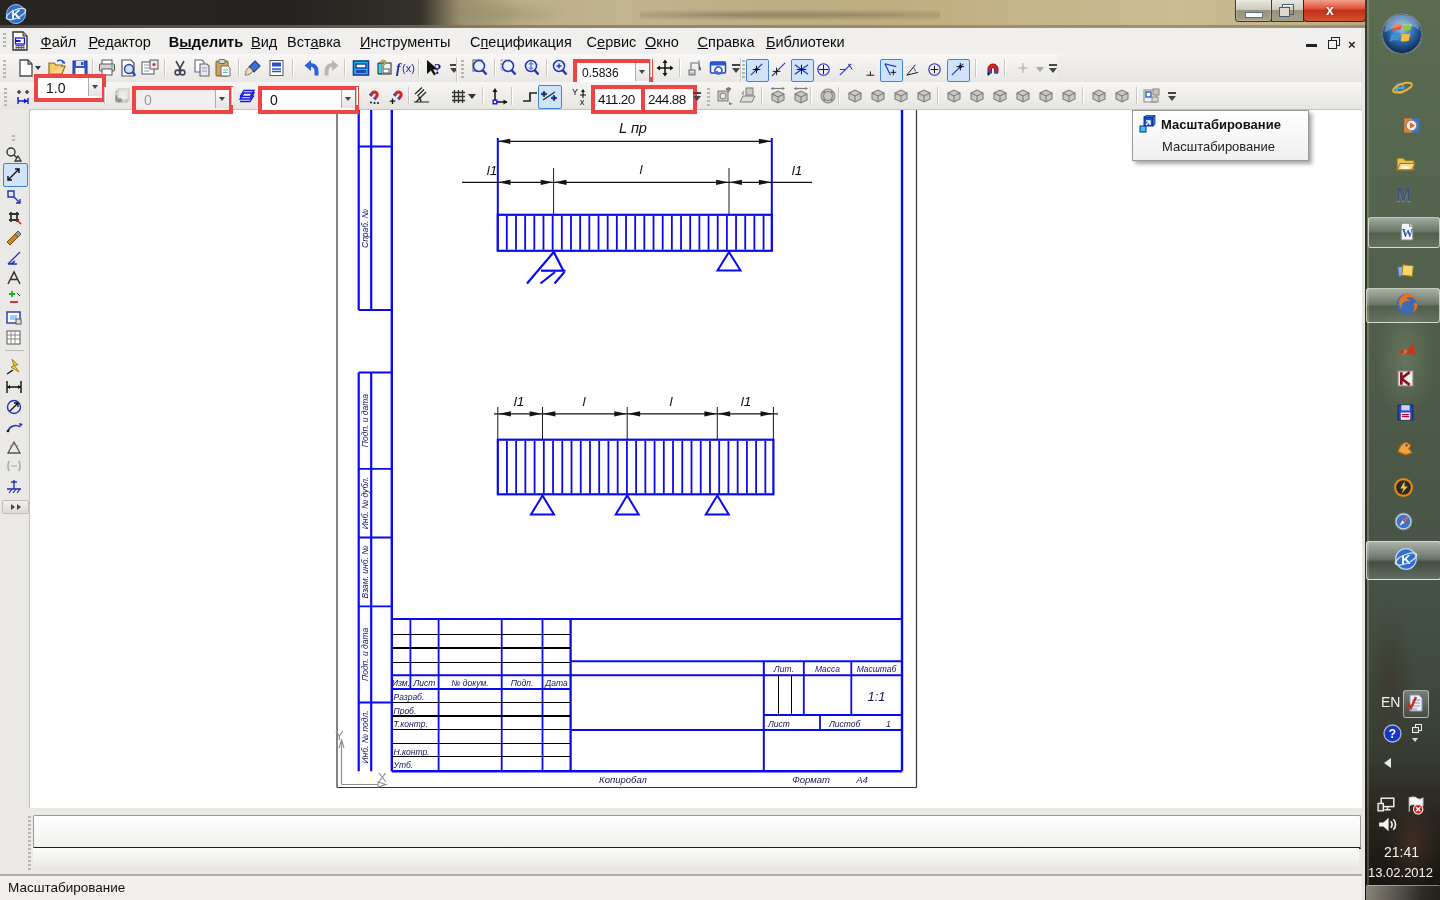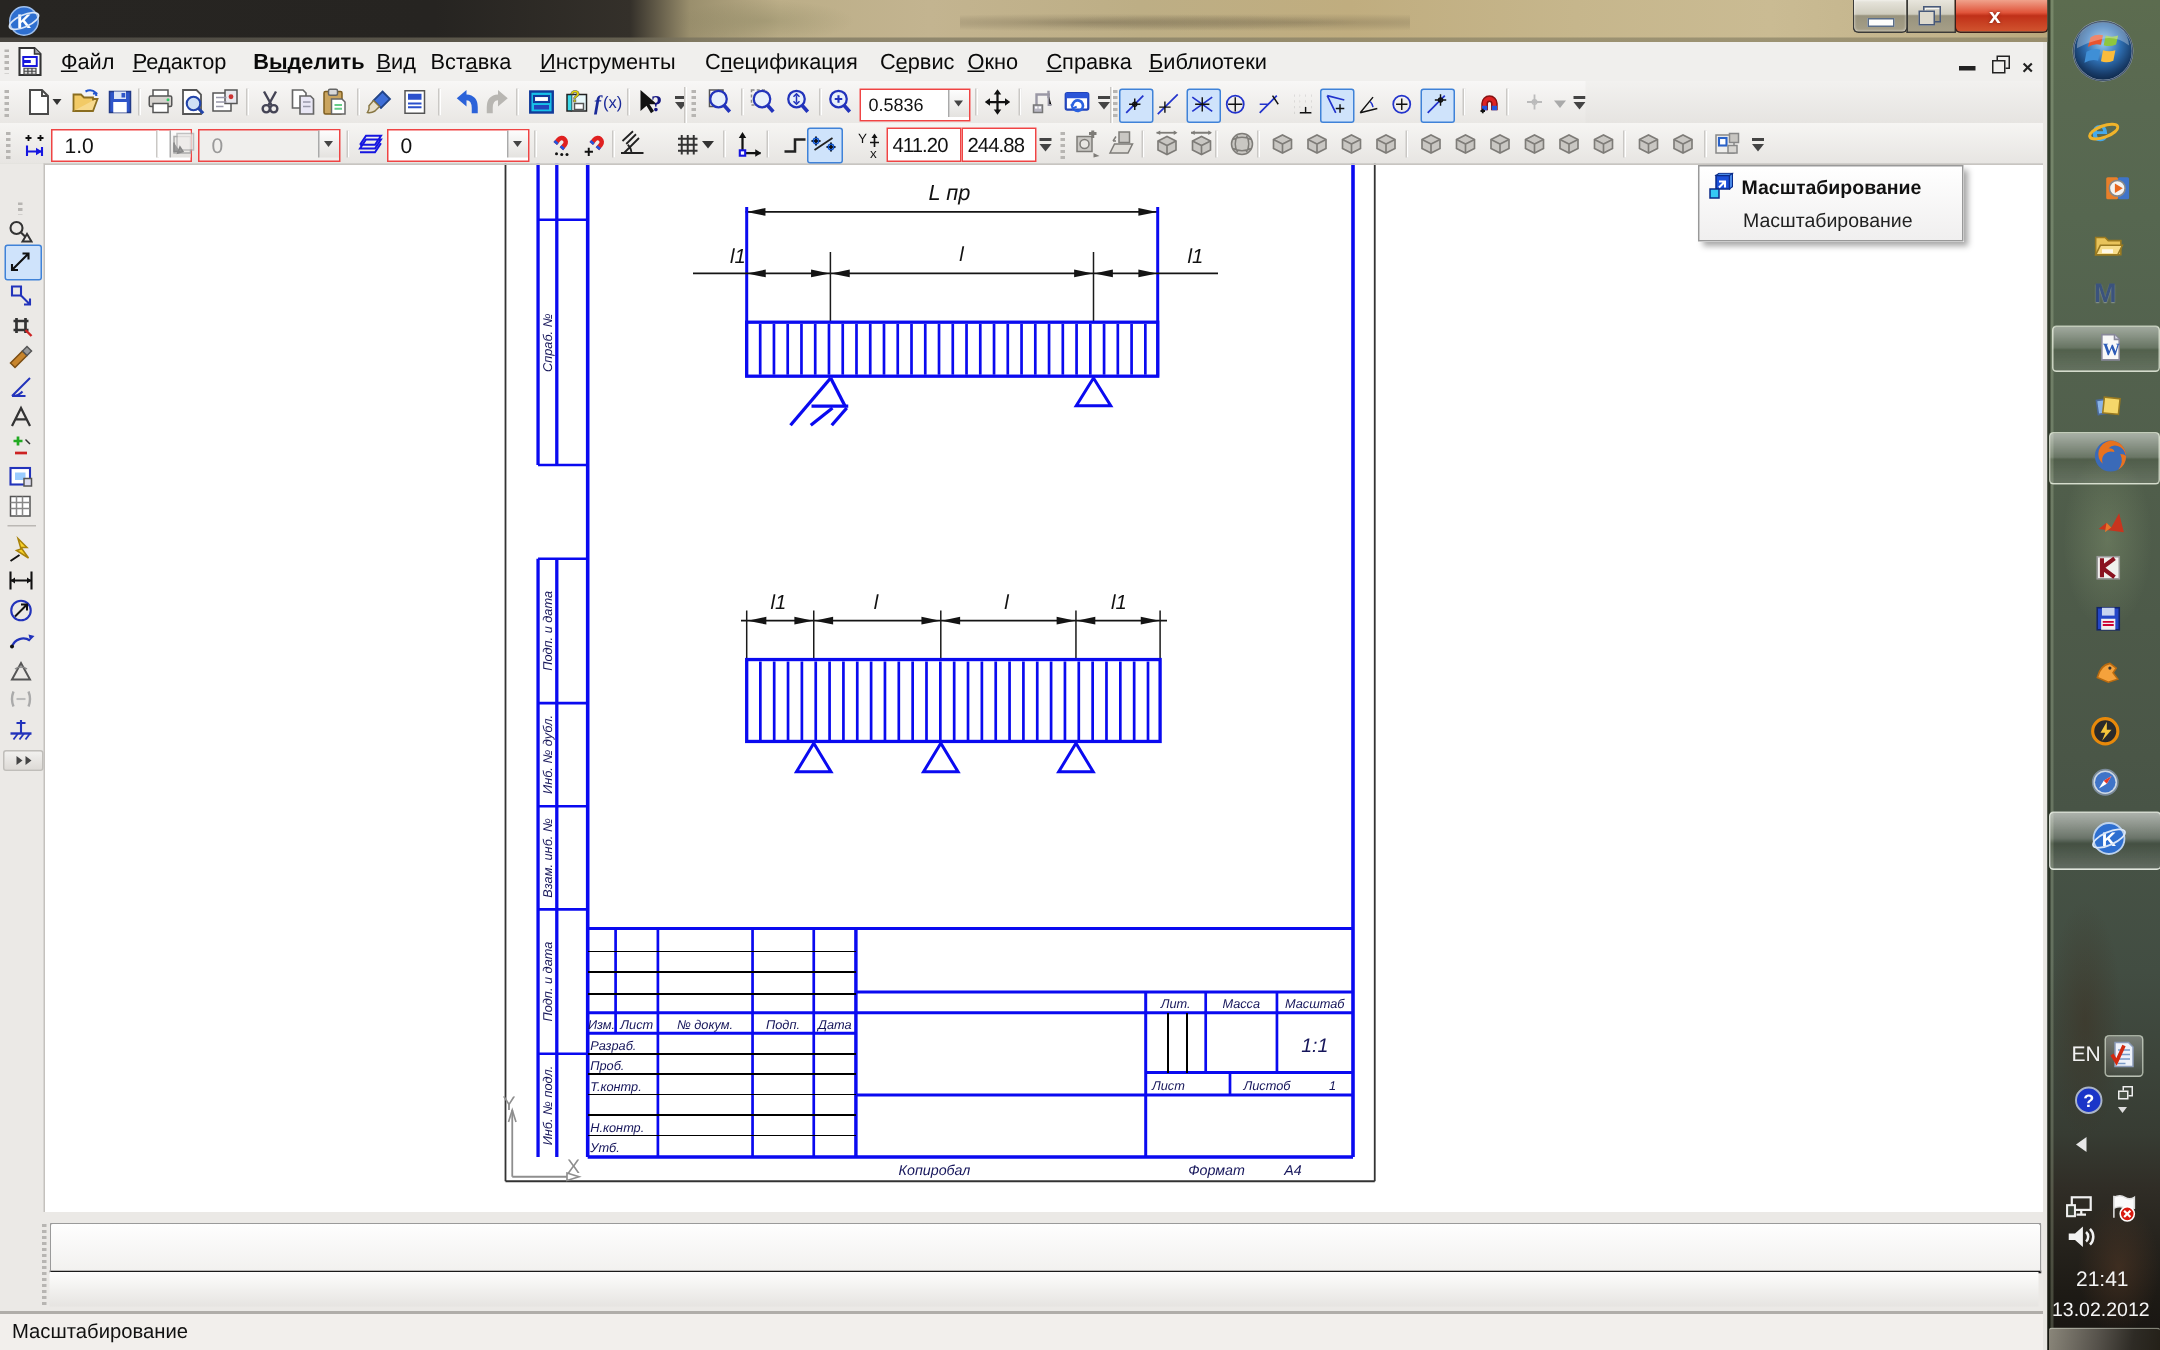--- a/index.html
+++ b/index.html
@@ -1,20 +1,20 @@
 <!DOCTYPE html>
 <html><head><meta charset="utf-8">
 <style>
  html,body{margin:0;padding:0;}
  #page{position:relative;width:1440px;height:900px;overflow:hidden;
    font-family:"Liberation Sans", sans-serif;background:#fff;-webkit-font-smoothing:antialiased;}
  .abs{position:absolute;}
  .sep{position:absolute;width:1px;height:18px;background:#cac8c5;border-right:1px solid #fff;}
  .grip{position:absolute;width:3px;background-image:repeating-linear-gradient(#b7b5b2 0 2px,transparent 2px 4px);}
- .combo{position:absolute;height:20px;background:#fff;border:1px solid #ef4444;font-size:12px;color:#111;}
+ .combo{position:absolute;height:20px;background:#fff;border:4px solid #ef4444;font-size:12px;color:#111;}
  .cbtn{position:absolute;right:0;top:0;width:13px;height:18px;background:linear-gradient(#fdfdfd,#e4e2df);border-left:1px solid #aaa;}
  .cbtn:after{content:"";position:absolute;left:3px;top:7px;border:3.5px solid transparent;border-top:4px solid #444;}
  .hl{background:#cfe3fb;border:1px solid #3f82d8;border-radius:2px;}
 </style></head><body>
 <div id="page">
 
 <div class="abs" style="left:29px;top:108px;width:1334px;height:700px;background:#fff;border-top:1px solid #9a9894;border-left:1px solid #9a9894;"></div>
 <svg class="abs" style="left:0;top:0;" width="1440" height="900">
       <line x1="337" y1="109" x2="337" y2="787.5" stroke="#333" stroke-width="1.2"></line>
       <line x1="916.5" y1="109" x2="916.5" y2="787.5" stroke="#333" stroke-width="1.2"></line>
@@ -464,21 +464,21 @@
     </div>
 <div class="abs" style="left:1057px;top:54px;width:308px;height:28px;background:linear-gradient(#f2f1ef,#e6e4e1);"></div>
 <div class="abs" style="left:0;top:82px;width:1365px;height:27px;
 background:linear-gradient(#f6f5f3,#e7e5e2);border-bottom:1px solid #c8c5c1;"></div>
 <div class="grip" style="left:4px;top:88px;height:18px;"></div>
 <svg class="abs" style="left:14px;top:86px" width="20" height="20" viewBox="0 0 20 20">
       <path d="M5,4 v4 M3,6 h4 M13,4 v4 M11,6 h4" stroke="#111" stroke-width="1.2"></path>
       <path d="M4,11 v7 M4,15 h10 M14,12 v6" stroke="#1515e0" stroke-width="1.4" fill="none"></path>
       <path d="M14,15 l-4,-2.5 v5 Z" fill="#1515e0"></path>
     </svg>
-<div class="combo" style="left:34px;top:86px;width:64px;padding-left:28px;">
+<div class="combo" style="left:34px;top:74px;width:64px;">
       <span style="position:absolute;left:8px;top:2px;font-size:14px;">1.0</span>
       <div class="cbtn"></div>
     </div>
 <div class="sep" style="left:104px;top:87px;"></div>
 <svg class="abs" style="left:111px;top:86px" width="20" height="20" viewBox="0 0 20 20">
       <rect x="5" y="5" width="11" height="11" fill="#eceae7" stroke="#aaa"></rect>
       <rect x="7" y="3" width="11" height="11" fill="#f0eeec" stroke="#aaa" opacity=".7"></rect>
       <path d="M5,9 v6 h4 m0,-3 l2,3 -3.5,1 Z" stroke="#888" fill="#999"></path>
     </svg>
 <div class="combo" style="left:132px;top:86px;width:93px;background:#f0efed;color:#999;">

